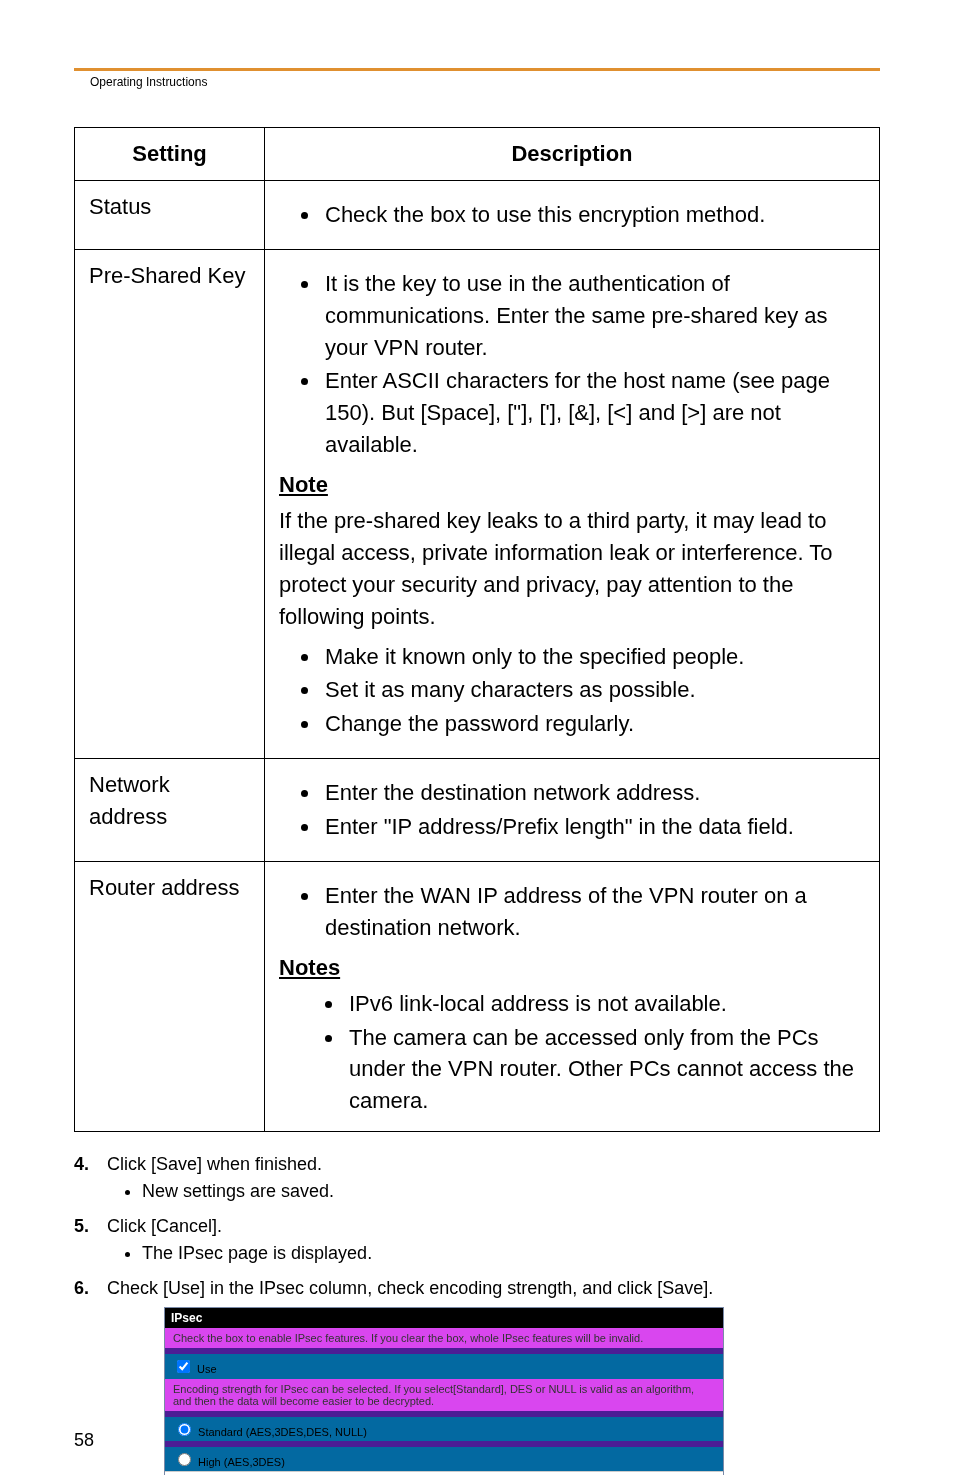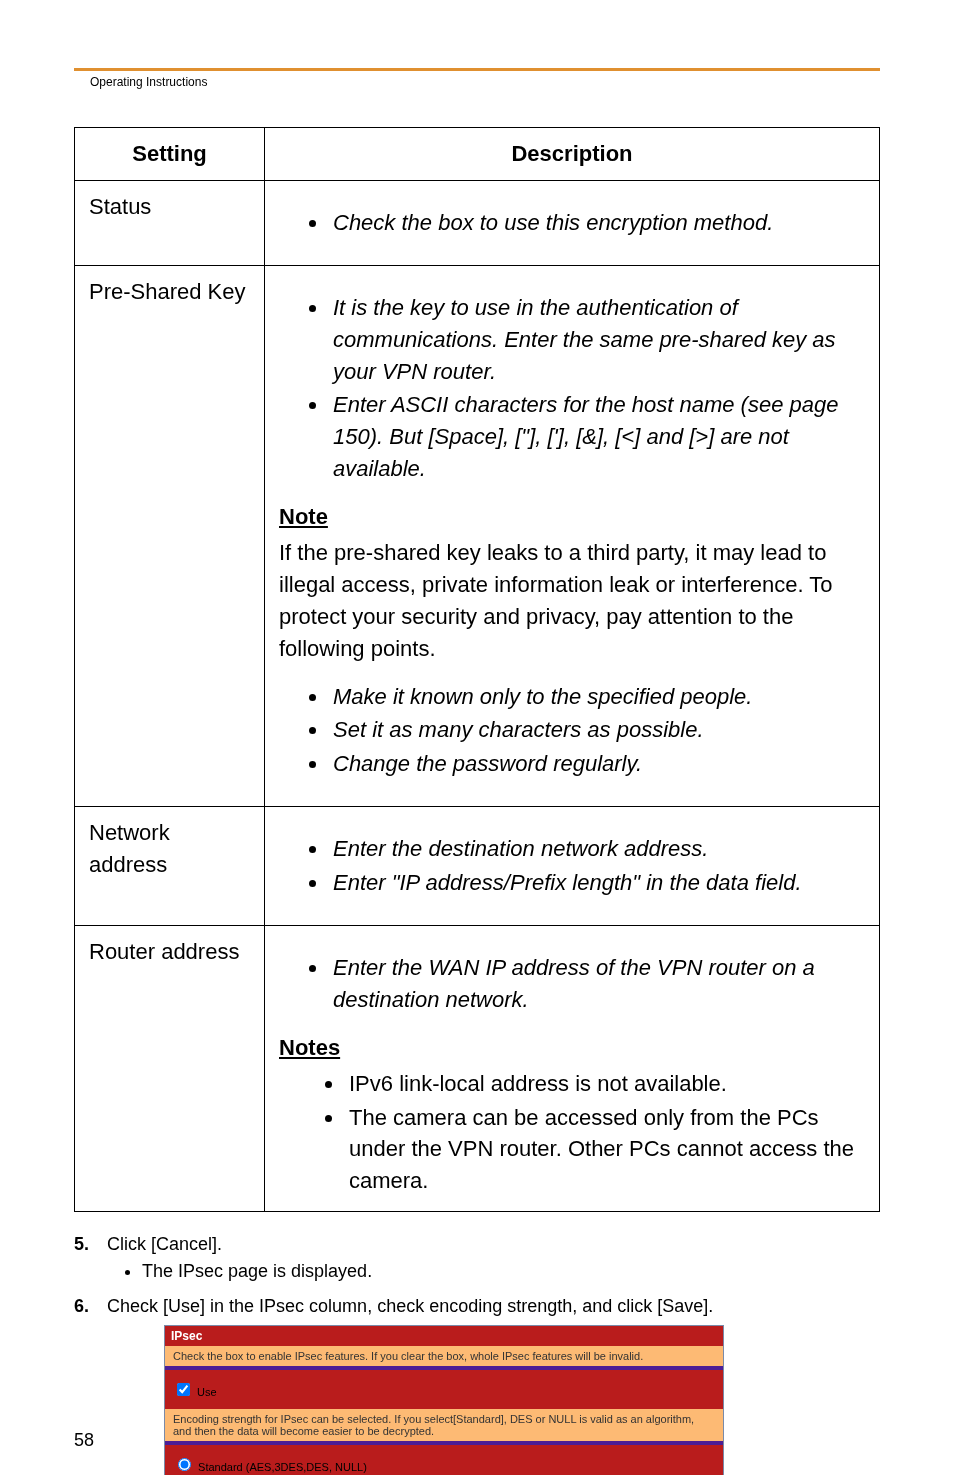--- a/index.html
+++ b/index.html
@@ -20,43 +20,43 @@
   }
   table.settings th, table.settings td {
     border: 1.5px solid #000;
     padding: 10px 14px;
     vertical-align: top;
     font-size: 22px;
     line-height: 1.45;
   }
   table.settings th { text-align: center; font-weight: bold; }
   .col-setting { width: 190px; }
-  ul.b { list-style: disc; margin: 16px; padding-left: 34px; font-style: italic; }
+  ul.b { list-style: disc; margin: 8px; padding-left: 34px; }
   ul.b > li { padding-left: 4px; margin: 2px 0; }
   .subhead { font-weight: bold; text-decoration: underline; margin: 6px 0 4px 0; display: block; }
   p.flush { margin: 2px 0 6px 0; }
   ul.sub { list-style: disc; margin: 4px; padding-left: 62px; }
   ul.sub > li { padding-left: 4px; margin: 2px 0; }
 
   ol.steps { list-style: none; margin: 0; padding: 0; font-size: 18px; }
   ol.steps > li { margin: 6px 0 14px 0; }
   .stepnum { font-weight: bold; display: inline-block; min-width: 28px; }
   .step-body { display: inline; }
   ul.step-sub { list-style: disc; margin: 6px 0 0 0; padding-left: 68px; font-size: 18px; }
 
   .shot {
     width: 560px;
     margin: 8px 0 0 90px;
     border: 1px solid #7a8aa8;
     font-size: 11px;
     background: #fff;
   }
-  .shot .bar { background: #b91c1c; color: #fff; font-weight: bold; padding: 3px 6px; font-size: 12px; }
-  .shot .row { background: #b91c1c; padding: 10px 8px; border-top: 4px solid #4c1d95; }
-  .shot .note { background: #fdba74; padding: 4px 8px; color: #333; }
+  .shot .bar { background: #000000; color: #fff; font-weight: bold; padding: 3px 6px; font-size: 12px; }
+  .shot .row { background: #0369a1; padding: 3px 8px; border-top: 6px solid #4c1d95; }
+  .shot .note { background: #d946ef; padding: 4px 8px; color: #333; }
   .shot .divider { height: 10px; background: #fff; border-top: 1px solid #ccc; }
   .shot .btnrow { background: #e4e8ee; padding: 4px; text-align: center; border-top: 1px solid #cfd6e2; }
   .shot button { font-size: 16px; padding: 1px 20px; border: 1px solid #888; background: #f4f4f4; }
   .shot input[type=radio], .shot input[type=checkbox] { pointer-events: none; margin-right: 4px; }
 
   .page-num { position: absolute; left: 74px; top: 1430px; font-size: 18px; text-align: right; }
 </style>
 </head>
 <body>
 
@@ -117,20 +117,27 @@
         <li>IPv6 link-local address is not available.</li>
         <li>The camera can be accessed only from the PCs under the VPN router. Other PCs cannot access the camera.</li>
       </ul>
     </td>
   </tr>
 </tbody>
   </table>
 
 <ol class="steps">
   <li>
+    <span class="stepnum">4.</span>
+    <span class="step-body">Click [Save] when finished.</span>
+    <ul class="step-sub">
+      <li>New settings are saved.</li>
+    </ul>
+  </li>
+  <li>
     <span class="stepnum">5.</span>
     <span class="step-body">Click [Cancel].</span>
     <ul class="step-sub">
       <li>The IPsec page is displayed.</li>
     </ul>
   </li>
   <li>
     <span class="stepnum">6.</span>
     <span class="step-body">Check [Use] in the IPsec column, check encoding strength, and click [Save].</span>
 

